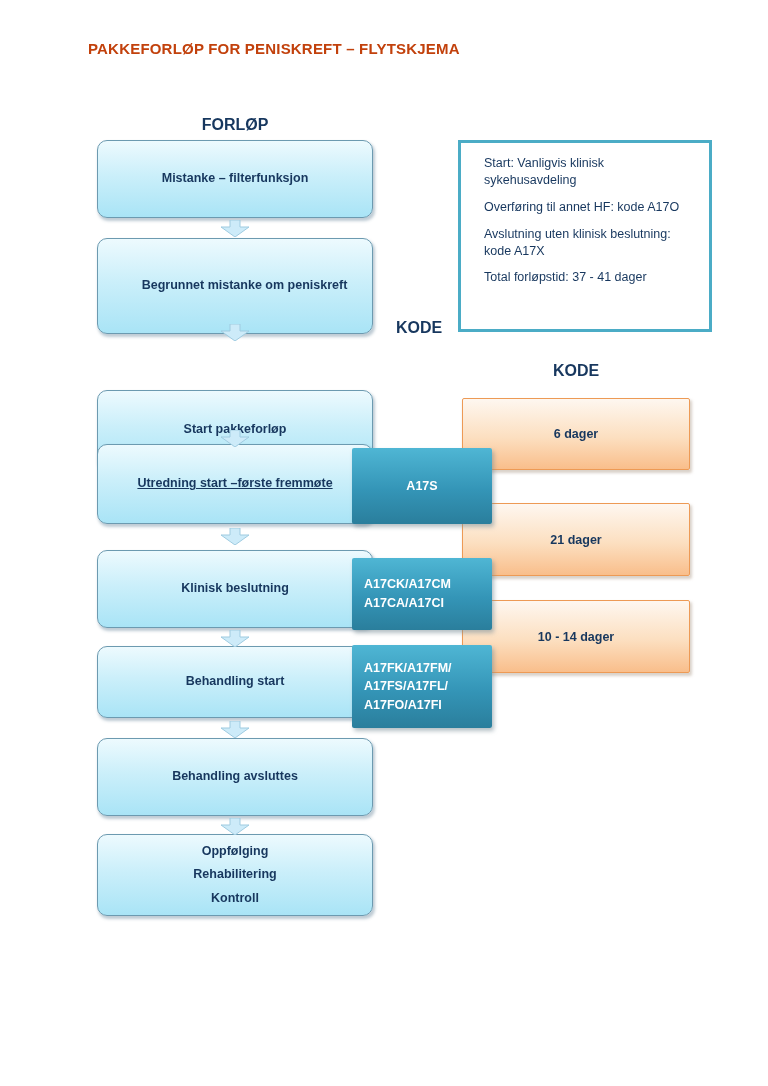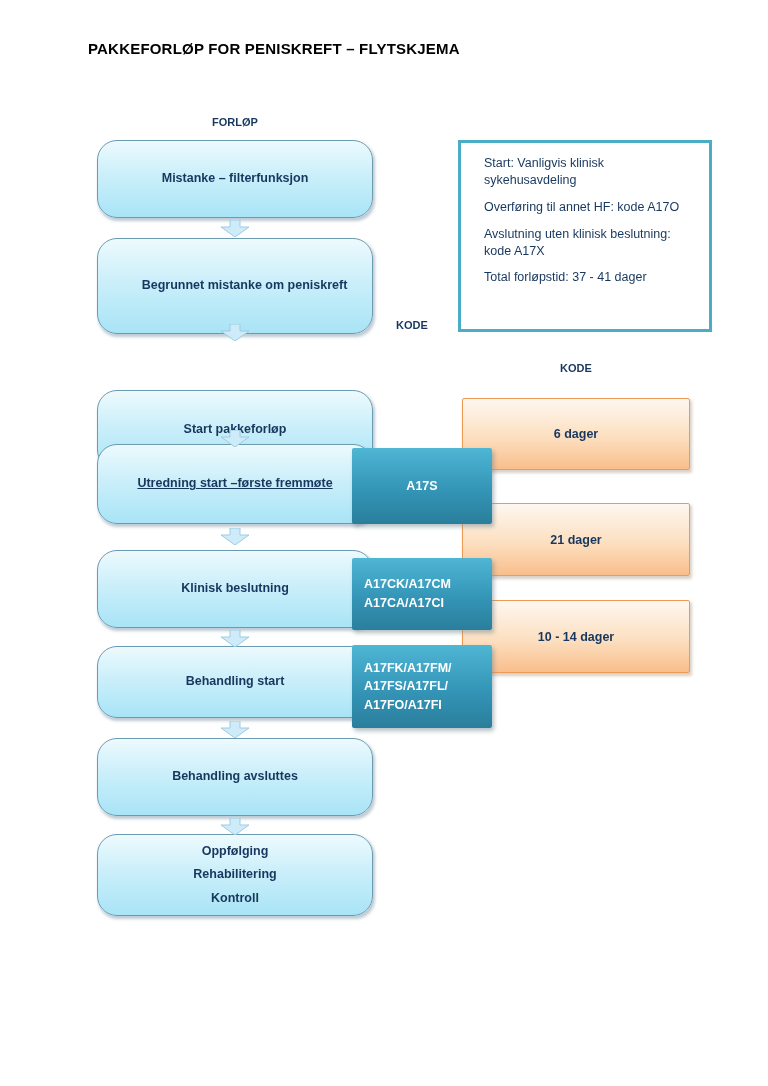--- a/index.html
+++ b/index.html
@@ -5,30 +5,30 @@
   html,body{margin:0;padding:0;background:#ffffff;}
   .page{
     position:relative;
     width:768px;height:1086px;
     background:#ffffff;
     font-family:"Liberation Sans", sans-serif;
     overflow:hidden;
   }
   .title{
     position:absolute;left:88px;top:40px;
-    font-size:15px;font-weight:bold;color:#000000;
+    font-size:15px;font-weight:bold;color:#c2410c;
     letter-spacing:0.2px;
   }
   .col-label{
     position:absolute;
-    font-size:11px;font-weight:bold;color:#17375E;
+    font-size:16px;font-weight:bold;color:#17375E;
   }
   .flow-box{
     position:absolute;left:97px;width:276px;
-    border:1px solid #6C9AB0;border-radius:20px;
+    border:1px solid #6C9AB0;border-radius:10px;
     background:linear-gradient(180deg,#EDFAFE 0%,#CBEFFA 45%,#A9E4F6 100%);
     box-shadow:1.5px 2.5px 3px rgba(110,140,160,0.45);
     display:flex;align-items:center;justify-content:center;
     text-align:center;
     color:#17375E;font-size:12.5px;font-weight:bold;
     white-space:pre-line;line-height:1.9;
     box-sizing:border-box;
   }
   .arrow{
     position:absolute;left:221px;width:28px;height:17px;

